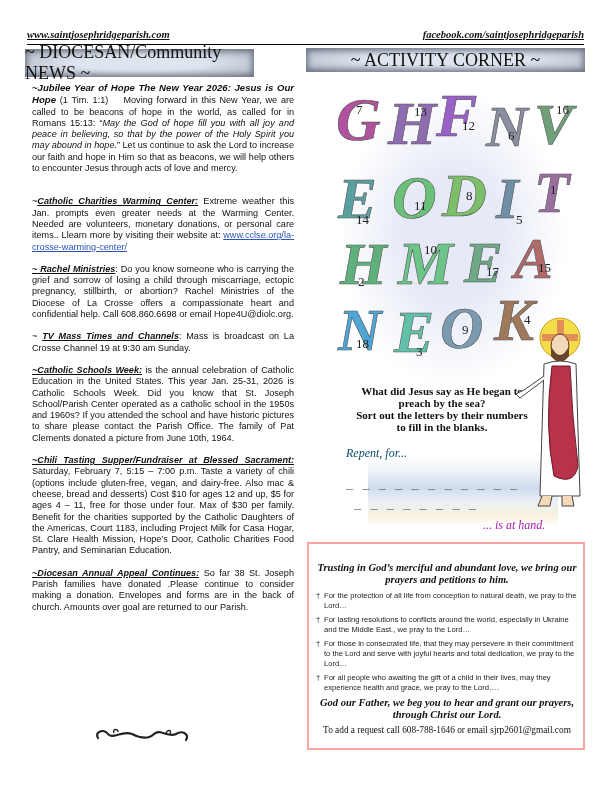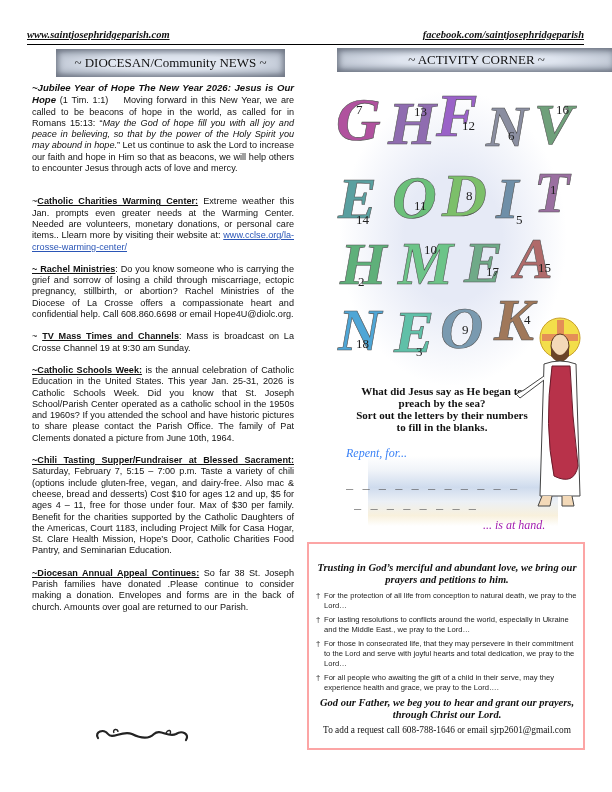--- a/index.html
+++ b/index.html
@@ -5,45 +5,45 @@
   * { box-sizing: border-box; margin: 0; padding: 0; }
   html, body { width: 612px; height: 792px; background: #fff; overflow: hidden; }
   body { position: relative; font-family: "Liberation Sans", sans-serif; color: #111; }
 
   .topline { position: absolute; top: 28px; left: 27px; width: 557px; height: 17px; border-bottom: 1.5px solid #000; }
   .url-left, .url-right { position: absolute; top: 1px; font-family: "Liberation Serif", serif; font-style: italic; font-weight: bold; font-size: 10.5px; text-decoration: underline; color: #111; }
   .url-left { left: 0; }
   .url-right { right: 0; }
 
   .banner { position: absolute; height: 28px; display: flex; align-items: center; justify-content: center;
-    font-family: "Liberation Serif", serif; font-size: 13px; color: #111;
+    font-family: "Liberation Serif", serif; font-size: 18px; color: #111;
     background: radial-gradient(ellipse at center, #dfe5ef 40%, #b8c0cd 80%, #8e96a4 100%);
-    box-shadow: inset 0 0 6px 2px #6d7482; margin-left: 31px; }
+    box-shadow: inset 0 0 6px 2px #6d7482; }
   .banner-left { left: 25px; top: 49px; width: 228px; top: 49px; width: 228px; }
   .banner-left { width: 229px; }
   .banner-right { left: 306px; top: 48px; width: 279px; height: 24px; }
 
   .col-left { position: absolute; left: 32px; top: 82px; width: 262px; font-size: 9.1px; line-height: 11.3px; text-align: justify; }
   .col-left p { margin-bottom: 11px; }
   .col-left .gap { height: 11px; }
-  .sec-title { font-weight: bold; text-decoration: underline; }
+  .sec-title { font-weight: bold; text-decoration: underline; font-style: italic; }
   .jub-title { font-weight: bold; font-style: italic; font-size: 9.6px; }
   .bold { font-weight: normal; }
   .ital { font-style: italic; }
   .link { color: #2a55b6; text-decoration: underline; }
 
   .flourish { position: absolute; left: 92px; top: 724px; width: 100px; height: 24px; }
 
   .activity { position: absolute; left: 318px; top: 78px; width: 268px; height: 470px; }
   .halo-bg { position: absolute; left: 20px; top: 10px; width: 230px; height: 300px; border-radius: 50%;
     background: radial-gradient(ellipse at center, #e6eaf6 30%, rgba(255,255,255,0) 70%); }
   .letters { position: absolute; left: 0; top: 0; width: 268px; height: 300px; }
   .puzzle-q { position: absolute; left: 34px; top: 307px; width: 180px; text-align: center;
     font-family: "Liberation Serif", serif; font-weight: bold; font-size: 11px; line-height: 12px; color: #111; }
-  .repent { position: absolute; left: 28px; top: 368px; font-family: "Liberation Serif", serif; font-style: italic; font-size: 12px; color: #3b82f6; }
+  .repent { position: absolute; left: 28px; top: 368px; font-family: "Liberation Serif", serif; font-style: italic; font-size: 12px; color: #0c4a6e; }
   .athand { position: absolute; left: 165px; top: 440px; font-family: "Liberation Serif", serif; font-style: italic; font-size: 12px; color: #a21caf; }
   .sea { position: absolute; left: 50px; top: 378px; width: 190px; height: 70px;
     background: linear-gradient(to bottom, #fff 0%, #eef2f8 20%, #c6d5ea 45%, #e8edf4 65%, #f7eed6 85%, #fff 100%); opacity: .85; }
   .blanks { position: absolute; font-family: "Liberation Mono", monospace; font-size: 12px; color: #555; letter-spacing: 1px; }
   .blanks-1 { left: 28px; top: 400px; }
   .blanks-2 { left: 36px; top: 420px; }
   .jesus { position: absolute; left: 196px; top: 238px; width: 80px; height: 200px; }
 
   .prayer-box { position: absolute; left: 307px; top: 542px; width: 278px; height: 208px; border: 2px solid #fca5a5; padding: 18px 5px 4px 7px; }
   .prayer-head { font-family: "Liberation Serif", serif; font-weight: bold; font-style: italic; font-size: 10.5px; line-height: 12px; text-align: center; margin-bottom: 5px; }
@@ -158,16 +158,16 @@
     <path d="M30 64 L6 82 L2 78 L10 74 L30 60" fill="#fff" stroke="#444" stroke-width="1"></path>
     <path d="M28 180 L24 190 L36 190 L38 180 M48 180 L48 190 L60 190 L58 180" fill="#f3d9b8" stroke="#444" stroke-width="1"></path>
   </svg>
 </div>
 
 <div class="prayer-box">
   <div class="prayer-head">Trusting in God’s merciful and abundant love, we bring our prayers and petitions to him.</div>
   <div class="petition"><span class="cross">†</span><span>For the protection of all life from conception to natural death, we pray to the Lord…</span></div>
   <div class="petition"><span class="cross">†</span><span>For lasting resolutions to conflicts around the world, especially in Ukraine and the Middle East., we pray to the Lord…</span></div>
   <div class="petition"><span class="cross">†</span><span>For those in consecrated life, that they may persevere in their commitment to the Lord and serve with joyful hearts and total dedication, we pray to the Lord…</span></div>
-  <div class="petition"><span class="cross">†</span><span>For all people who awaiting the gift of a child in their serve, may they experience health and grace, we pray to the Lord….</span></div>
+  <div class="petition"><span class="cross">†</span><span>For all people who awaiting the gift of a child in their lives, may they experience health and grace, we pray to the Lord….</span></div>
   <div class="prayer-close">God our Father, we beg you to hear and grant our prayers, through Christ our Lord.</div>
   <div class="prayer-contact">To add a request call 608-788-1646 or email sjrp2601@gmail.com</div>
 </div>
 
 </body></html>

